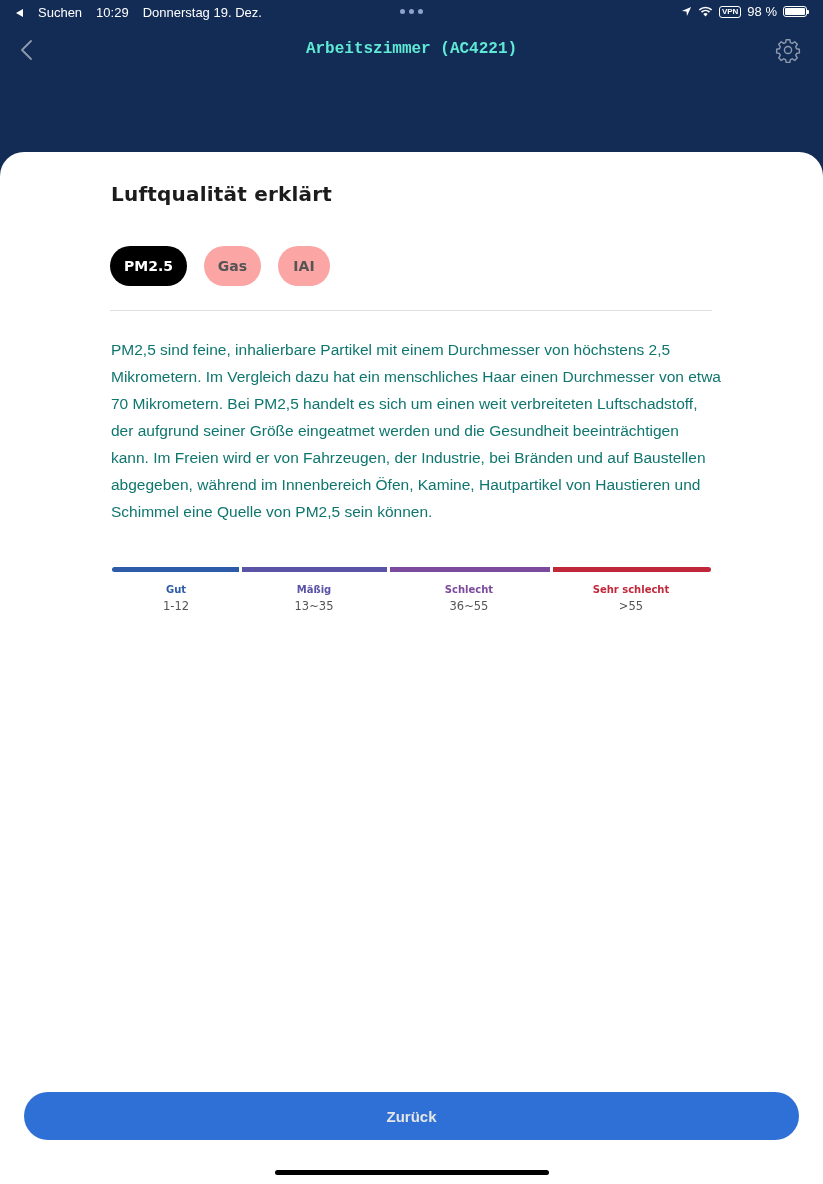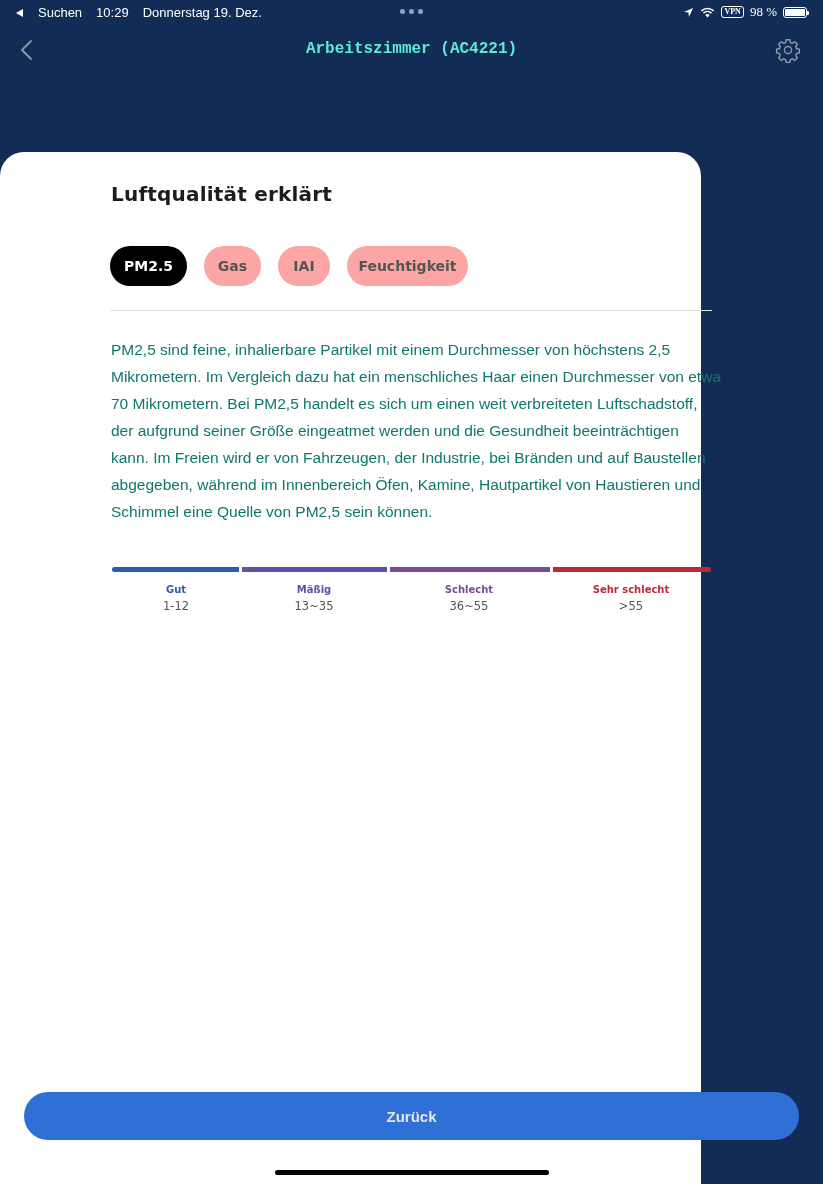--- a/index.html
+++ b/index.html
@@ -5,32 +5,32 @@
   * { box-sizing: border-box; margin: 0; padding: 0; }
   html, body { width: 823px; height: 1184px; overflow: hidden; background: #132c55; }
   body { position: relative; font-family: "Liberation Sans", sans-serif; }
 
   .statusbar { position: absolute; top: 0; left: 0; width: 823px; height: 24px; color: #fff; font-size: 13px; }
   .sb-left { position: absolute; left: 16px; top: 5px; display: flex; gap: 14px; align-items: center; }
   .sb-back { display: flex; align-items: center; gap: 15px; }
   .sb-back .tri { width: 0; height: 0; border-top: 4px solid transparent; border-bottom: 4px solid transparent; border-right: 7px solid #fff; }
   .sb-dots { position: absolute; left: 400px; top: 9px; display: flex; gap: 4px; }
   .sb-dots span { width: 5px; height: 5px; border-radius: 50%; background: #8ea3cc; display: block; }
-  .sb-right { position: absolute; right: 16px; top: 4px; display: flex; align-items: center; gap: 6px; font-family: Liberation Serif, serif; }
+  .sb-right { position: absolute; right: 16px; top: 4px; display: flex; align-items: center; gap: 6px; }
   .vpn { border: 1px solid #fff; border-radius: 3px; font-size: 8px; font-weight: bold; padding: 0 2px; line-height: 10px; }
   .battery { width: 24px; height: 11px; border: 1px solid #fff; border-radius: 3px; padding: 1px; position: relative; }
   .battery .fill { width: 100%; height: 100%; background: #fff; border-radius: 1px; }
   .battery::after { content: ""; position: absolute; right: -3px; top: 3px; width: 2px; height: 4px; background: #fff; border-radius: 0 1px 1px 0; }
 
   .navbar { position: absolute; top: 30px; left: 0; width: 823px; height: 40px; }
   .nav-back { position: absolute; left: 18px; top: 8px; width: 20px; height: 24px; cursor: pointer; }
   .nav-title { position: absolute; left: 0; right: 0; top: 10px; text-align: center; color: #5eead4; font-size: 16px; font-weight: bold; font-family: Liberation Mono, monospace; }
   .nav-gear { position: absolute; right: 22px; top: 7px; width: 26px; height: 26px; cursor: pointer; }
 
-  .sheet { position: absolute; top: 152px; left: 0; width: 701px; height: 1032px; background: #fff; border-radius: 24px 24px 0 0; }
+  .sheet { position: absolute; top: 152px; left: 0; width: 823px; height: 1032px; background: #fff; border-radius: 24px 24px 0 0; }
   .title { position: absolute; left: 111px; top: 30px; font-size: 20px; font-weight: bold; color: #1c1c1c; font-family: "DejaVu Sans", sans-serif; letter-spacing: 0.2px; }
 
   .tabs { position: absolute; left: 110px; top: 94px; display: flex; gap: 17px; }
   .tab { height: 40px; border-radius: 20px; background: #fca5a5; color: #555; font-size: 14px; font-weight: bold; display: flex; align-items: center; justify-content: center; font-family: "DejaVu Sans", sans-serif; cursor: pointer; }
   .tab.active { background: #000000; color: #fff; }
   .divider { position: absolute; left: 110px; top: 158px; width: 602px; height: 1px; background: #e0e0e0; }
 
   .desc { position: absolute; left: 111px; top: 184px; width: 610px; font-size: 15.5px; line-height: 27px; color: #0f766e; font-family: "Liberation Sans", sans-serif; }
 
   .scale { position: absolute; left: 112px; top: 415px; width: 599px; }
@@ -97,23 +97,20 @@
   <div class="tabs">
     <div class="tab active" style="width:77px">
         <span>PM2.5</span>
       </div>
     <div class="tab" style="width:57px">
         <span>Gas</span>
       </div>
     <div class="tab" style="width:52px">
         <span>IAI</span>
       </div>
-    <div class="tab" style="width:121px">
-        <span>Feuchtigkeit</span>
-      </div>
   </div>
   <div class="divider"></div>
 
   <p class="desc">PM2,5 sind feine, inhalierbare Partikel mit einem Durchmesser von höchstens 2,5 Mikrometern. Im Vergleich dazu hat ein menschliches Haar einen Durchmesser von etwa 70 Mikrometern. Bei PM2,5 handelt es sich um einen weit verbreiteten Luftschadstoff, der aufgrund seiner Größe eingeatmet werden und die Gesundheit beeinträchtigen kann. Im Freien wird er von Fahrzeugen, der Industrie, bei Bränden und auf Baustellen abgegeben, während im Innenbereich Öfen, Kamine, Hautpartikel von Haustieren und Schimmel eine Quelle von PM2,5 sein können.</p>
 
   <div class="scale">
     <div class="bars">
       <div style="width:127px;background:#2d5ba8"></div>
       <div style="width:145px;background:#5a53a6"></div>
       <div style="width:160px;background:#7b4a9c"></div>

